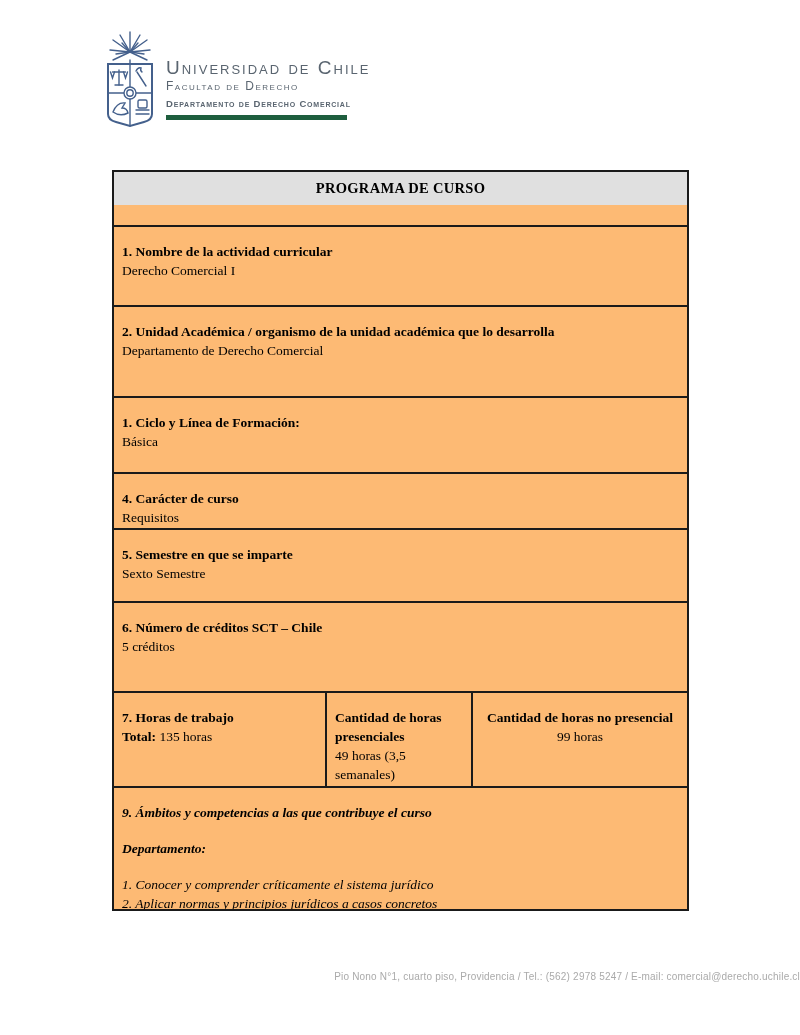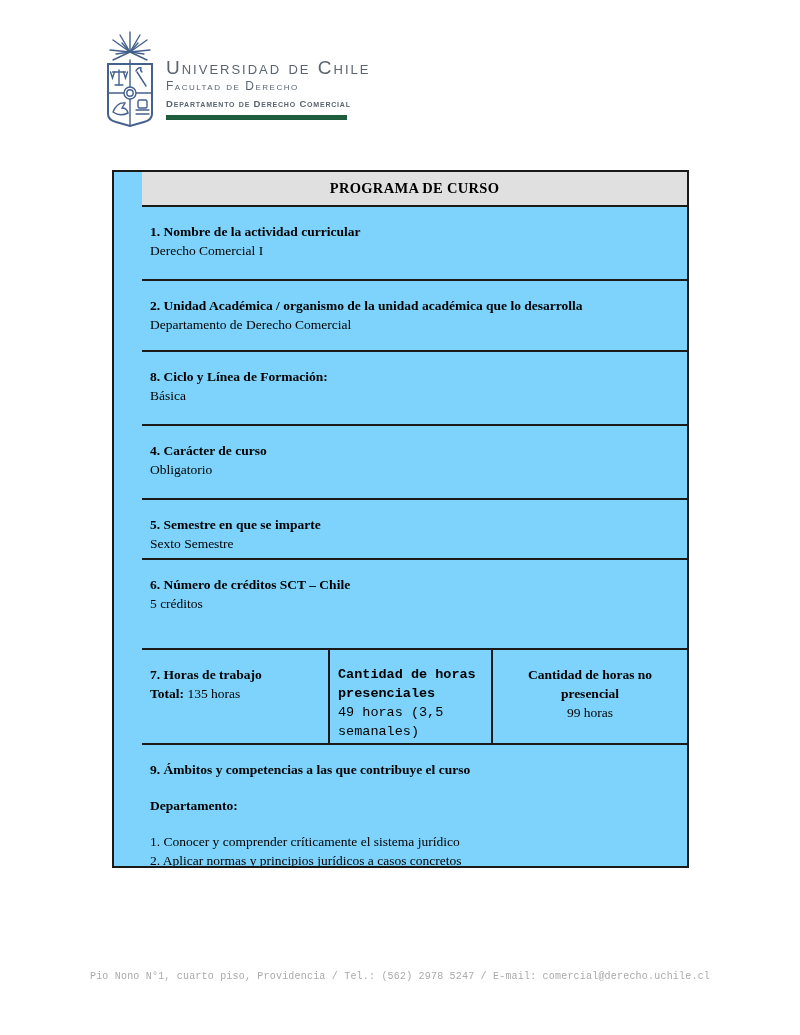--- a/index.html
+++ b/index.html
@@ -14,45 +14,45 @@
   .crest { width:60px; height:98px; }
   .logo-text { margin-left:6px; padding-top:28px; font-family:"Liberation Sans", sans-serif; }
   .logo-line1 { font-variant:small-caps; font-size:19px; letter-spacing:2px; line-height:19px; }
   .logo-line2 { font-variant:small-caps; font-size:12px; letter-spacing:1.5px; line-height:18px; }
   .logo-line3 { font-variant:small-caps; font-weight:bold; font-size:9.5px; letter-spacing:0.8px; line-height:14px; margin-top:2px; }
   .logo-bar  { width:181px; height:5px; margin-top:4px; }
 
   
   .doc-table {
     position:absolute; left:112px; top:170px; width:577px;
-    border:2px solid #1a1a1a; background:#7dd3fc;padding-left:28px;
+    border:2px solid #1a1a1a; background:#fdba74;
   }
   .t-row { border-top:2px solid #1a1a1a; padding:15px 8px 0 8px; overflow:hidden; }
   .t-row:first-child { border-top:none; }
   .t-header {
     height:33px; background:#e0e0e0; text-align:center;
     font-weight:bold; font-size:14.5px; padding-top:8px; letter-spacing:0.3px;
   }
   .label { font-weight:bold; font-size:13.5px; line-height:19px; }
   .value { font-size:13.5px; line-height:19px; }
-  .h72 { height:74px; } .h71 { height:71px; } .h73 { height:60px; }
-  .h75 { height:90px; } .h95 { height:95px; padding:0; } .h125 { height:123px; }
+  .h72 { height:56px;margin-top:20px; } .h71 { height:71px;margin-top:24px; } .h73 { height:73px; }
+  .h75 { height:90px; } .h95 { height:95px; padding:0; } .h125 { height:123px;font-style:italic; }
 
   .cols { display:flex; height:100%; }
   .col { padding:15px 8px 0 8px; }
-  .col1 { width:186px; }
-  .col2 { width:163px; border-left:2px solid #1a1a1a;font-family:Liberation Mono, monospace; }
+  .col1 { width:211px; }
+  .col2 { width:146px; border-left:2px solid #1a1a1a; }
   .col3 { width:185px; border-left:2px solid #1a1a1a; flex:1;text-align:center; }
 
   .gap { height:17px; }
 
   
   .footer {
-    position:absolute; left:0; top:971px; width:100%; text-align:center;
-    font-family:Liberation Mono, monospace; font-size:10px; color:#aaaaaa;
+    position:absolute; left:0; top:971px; width:100%; text-align:right;
+    font-family:Liberation Sans, sans-serif; font-size:10px; color:#aaaaaa;
     letter-spacing:0.2px;
   }
 </style>
 </head>
 <body>
 
 <div class="page">
 
   <div class="logo">
     <svg class="crest" viewBox="0 0 60 98" fill="none" stroke="#44608c" stroke-width="1.4" stroke-linecap="round">
@@ -112,27 +112,27 @@
       <div class="label">1. Nombre de la actividad curricular</div>
       <div class="value">Derecho Comercial I</div>
     </div>
 
     <div class="t-row h71">
       <div class="label">2. Unidad Académica / organismo de la unidad académica que lo desarrolla</div>
       <div class="value">Departamento de Derecho Comercial</div>
     </div>
 
     <div class="t-row h72">
-      <div class="label">8. Ciclo y Línea de Formación:</div>
+      <div class="label">1. Ciclo y Línea de Formación:</div>
       <div class="value">Básica</div>
     </div>
 
     <div class="t-row h72">
       <div class="label">4. Carácter de curso</div>
-      <div class="value">Obligatorio</div>
+      <div class="value">Requisitos</div>
     </div>
 
     <div class="t-row h73">
       <div class="label">5. Semestre en que se imparte</div>
       <div class="value">Sexto Semestre</div>
     </div>
 
     <div class="t-row h75">
       <div class="label">6. Número de créditos SCT – Chile</div>
       <div class="value">5 créditos</div>

